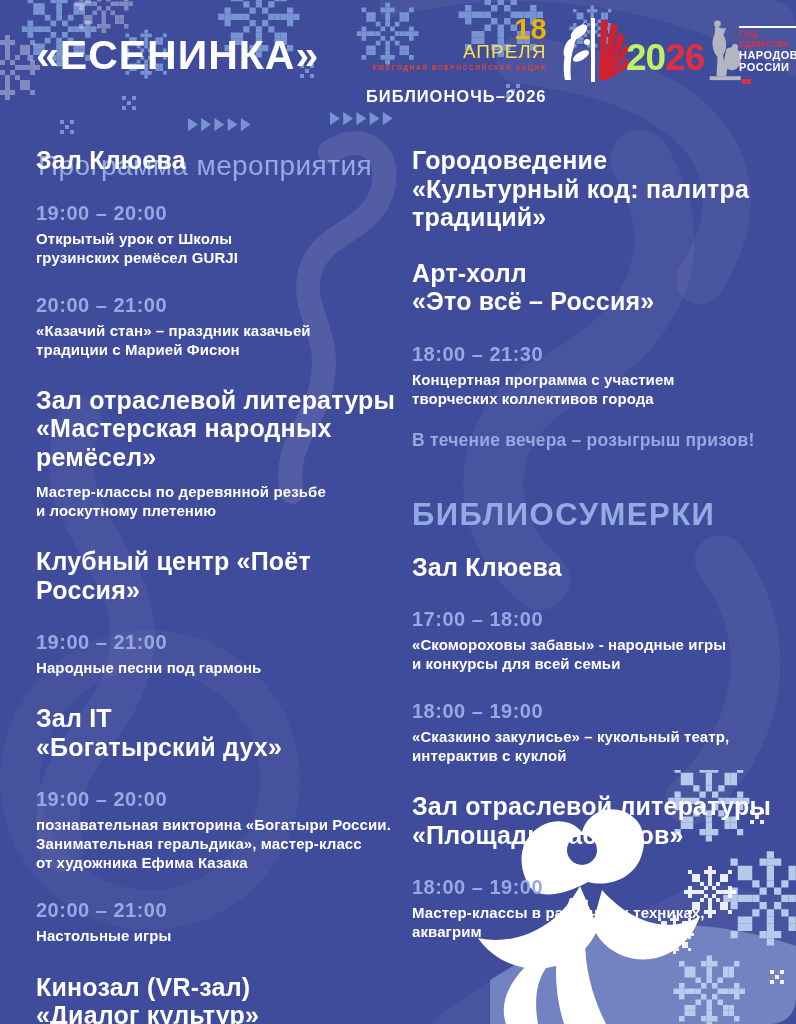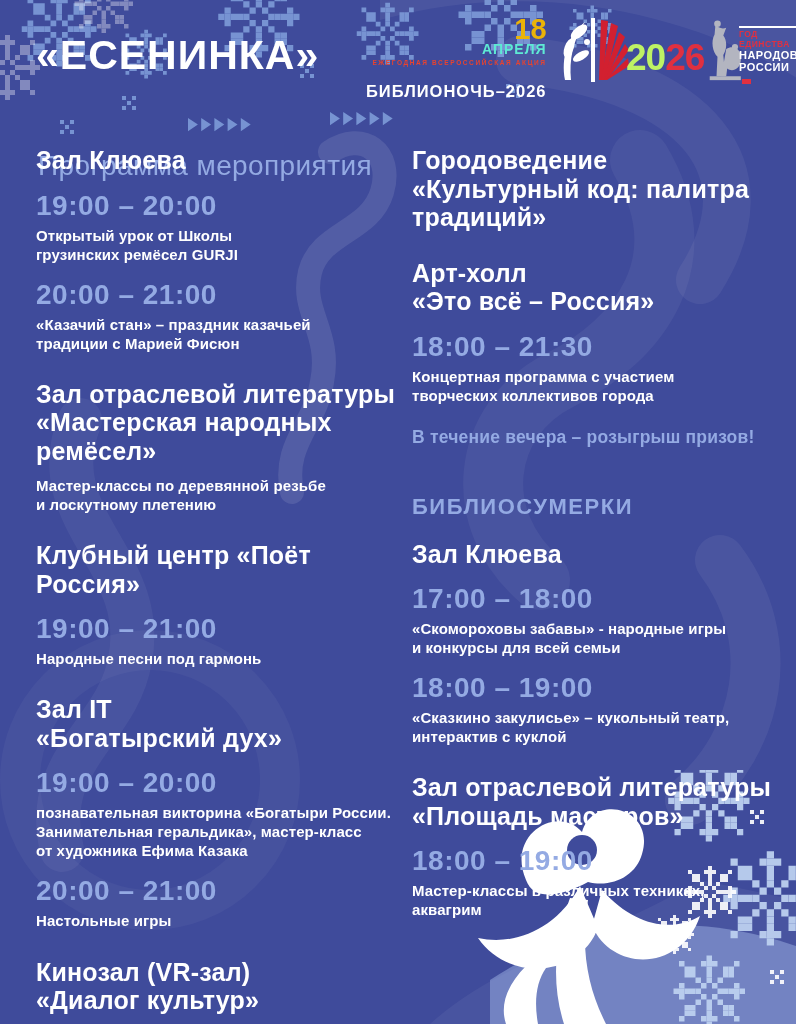--- a/index.html
+++ b/index.html
@@ -4,33 +4,33 @@
 <style>
   :root{
     --bg:#3f4b9b;
     --accent:#94aae3;
     --pattern:#7e9cd9;
     --red:#d22030;
   }
   *{margin:0;padding:0;box-sizing:border-box;}
   html,body{width:796px;height:1024px;overflow:hidden;background:var(--bg);}
   body{font-family:"Liberation Sans","DejaVu Sans",sans-serif;position:relative;}
-  .stage{position:absolute;inset:0;width:796px;height:1024px;overflow:hidden;background:var(--bg);}
+  .stage{position:absolute;inset:0;width:796px;height:1024px;overflow:hidden;background:var(--bg);border-radius:25px;}
   svg.decor{position:absolute;pointer-events:none;}
   .content{position:absolute;inset:0;z-index:3;}
 
   
   .poster-title{position:absolute;left:36px;top:32px;font-size:41px;font-weight:800;color:#fff;letter-spacing:1px;}
   .poster-subtitle{position:absolute;left:38px;top:102px;font-size:28px;font-weight:400;color:var(--accent);letter-spacing:.4px;margin-top:48px;}
 
   
   .logo-biblionoch{position:absolute;left:366px;top:16px;display:flex;align-items:flex-start;}
   .lb-text{display:flex;flex-direction:column;align-items:flex-end;}
   .lb-day{font-size:29px;font-weight:800;color:#eab308;line-height:.9;}
-  .lb-month{font-size:14px;font-weight:700;color:#5eead4;line-height:1;letter-spacing:1px;}
+  .lb-month{font-size:19px;font-weight:400;color:#fde047;line-height:1;letter-spacing:1px;}
   .lb-tagline{font-size:6.5px;font-weight:700;color:#e8432f;letter-spacing:1.6px;margin-top:3px;white-space:nowrap;}
   .lb-name{font-size:16.5px;font-weight:800;color:#fff;letter-spacing:1px;margin-top:16px;white-space:nowrap;}
   .lb-emblem{margin-left:4px;margin-top:-2px;}
 
   
   .logo-year{position:absolute;left:626px;top:30px;display:flex;align-items:center;}
   .ly-digits{font-size:37px;font-weight:800;letter-spacing:-1px;line-height:1;}
   .ly-digits .w{color:#bef264;}
   .ly-digits .r{color:#e03040;}
   .ly-statue{margin:-14px -6px 0 -4px;}
@@ -39,25 +39,25 @@
   .ly-line-white{font-size:11px;font-weight:800;color:#fff;letter-spacing:.5px;}
   .ly-dash{display:inline-block;width:9px;height:5px;background:#e03040;margin-left:3px;}
 
   
   .col{position:absolute;top:146px;}
   .col-left{left:36px;width:362px;}
   .col-right{left:412px;width:384px;}
 
   .venue{font-size:25px;font-weight:800;color:#fff;line-height:1.14;white-space:pre-line;margin:27px 0 0;letter-spacing:.2px;}
   .venue-block:first-child .venue{margin-top:0;}
-  .time{font-size:28px;font-weight:800;color:var(--accent);margin-top:15px;letter-spacing:.5px;}
+  .time{font-size:20px;font-weight:800;color:var(--accent);margin-top:27px;letter-spacing:.5px;}
   .desc{font-size:15px;font-weight:700;color:#fff;line-height:1.27;margin-top:4px;white-space:pre-line;letter-spacing:.1px;}
   .desc.no-time{margin-top:11px;}
   .evening-note{font-size:17.5px;font-weight:800;color:var(--accent);margin-top:22px;letter-spacing:.2px;}
-  .section-title{font-size:22px;font-weight:800;color:var(--accent);letter-spacing:1.5px;margin-top:46px;}
+  .section-title{font-size:31px;font-weight:800;color:var(--accent);letter-spacing:1.5px;margin-top:46px;}
   .subsection{margin-top:20px;}
 </style>
 </head>
 <body>
 
 <div class="stage">
 
   <svg class="decor" style="left:0;top:0;z-index:1;" width="796" height="1024" viewBox="0 0 796 1024">
     <path d="M380,20 C560,-30 720,30 800,80 L800,0 L380,0 Z" fill="#ffffff" opacity="0.06"></path>
     <path d="M520,60 C700,80 770,170 700,280" fill="none" stroke="#ffffff" stroke-opacity="0.06" stroke-width="48" stroke-linecap="round"></path>

